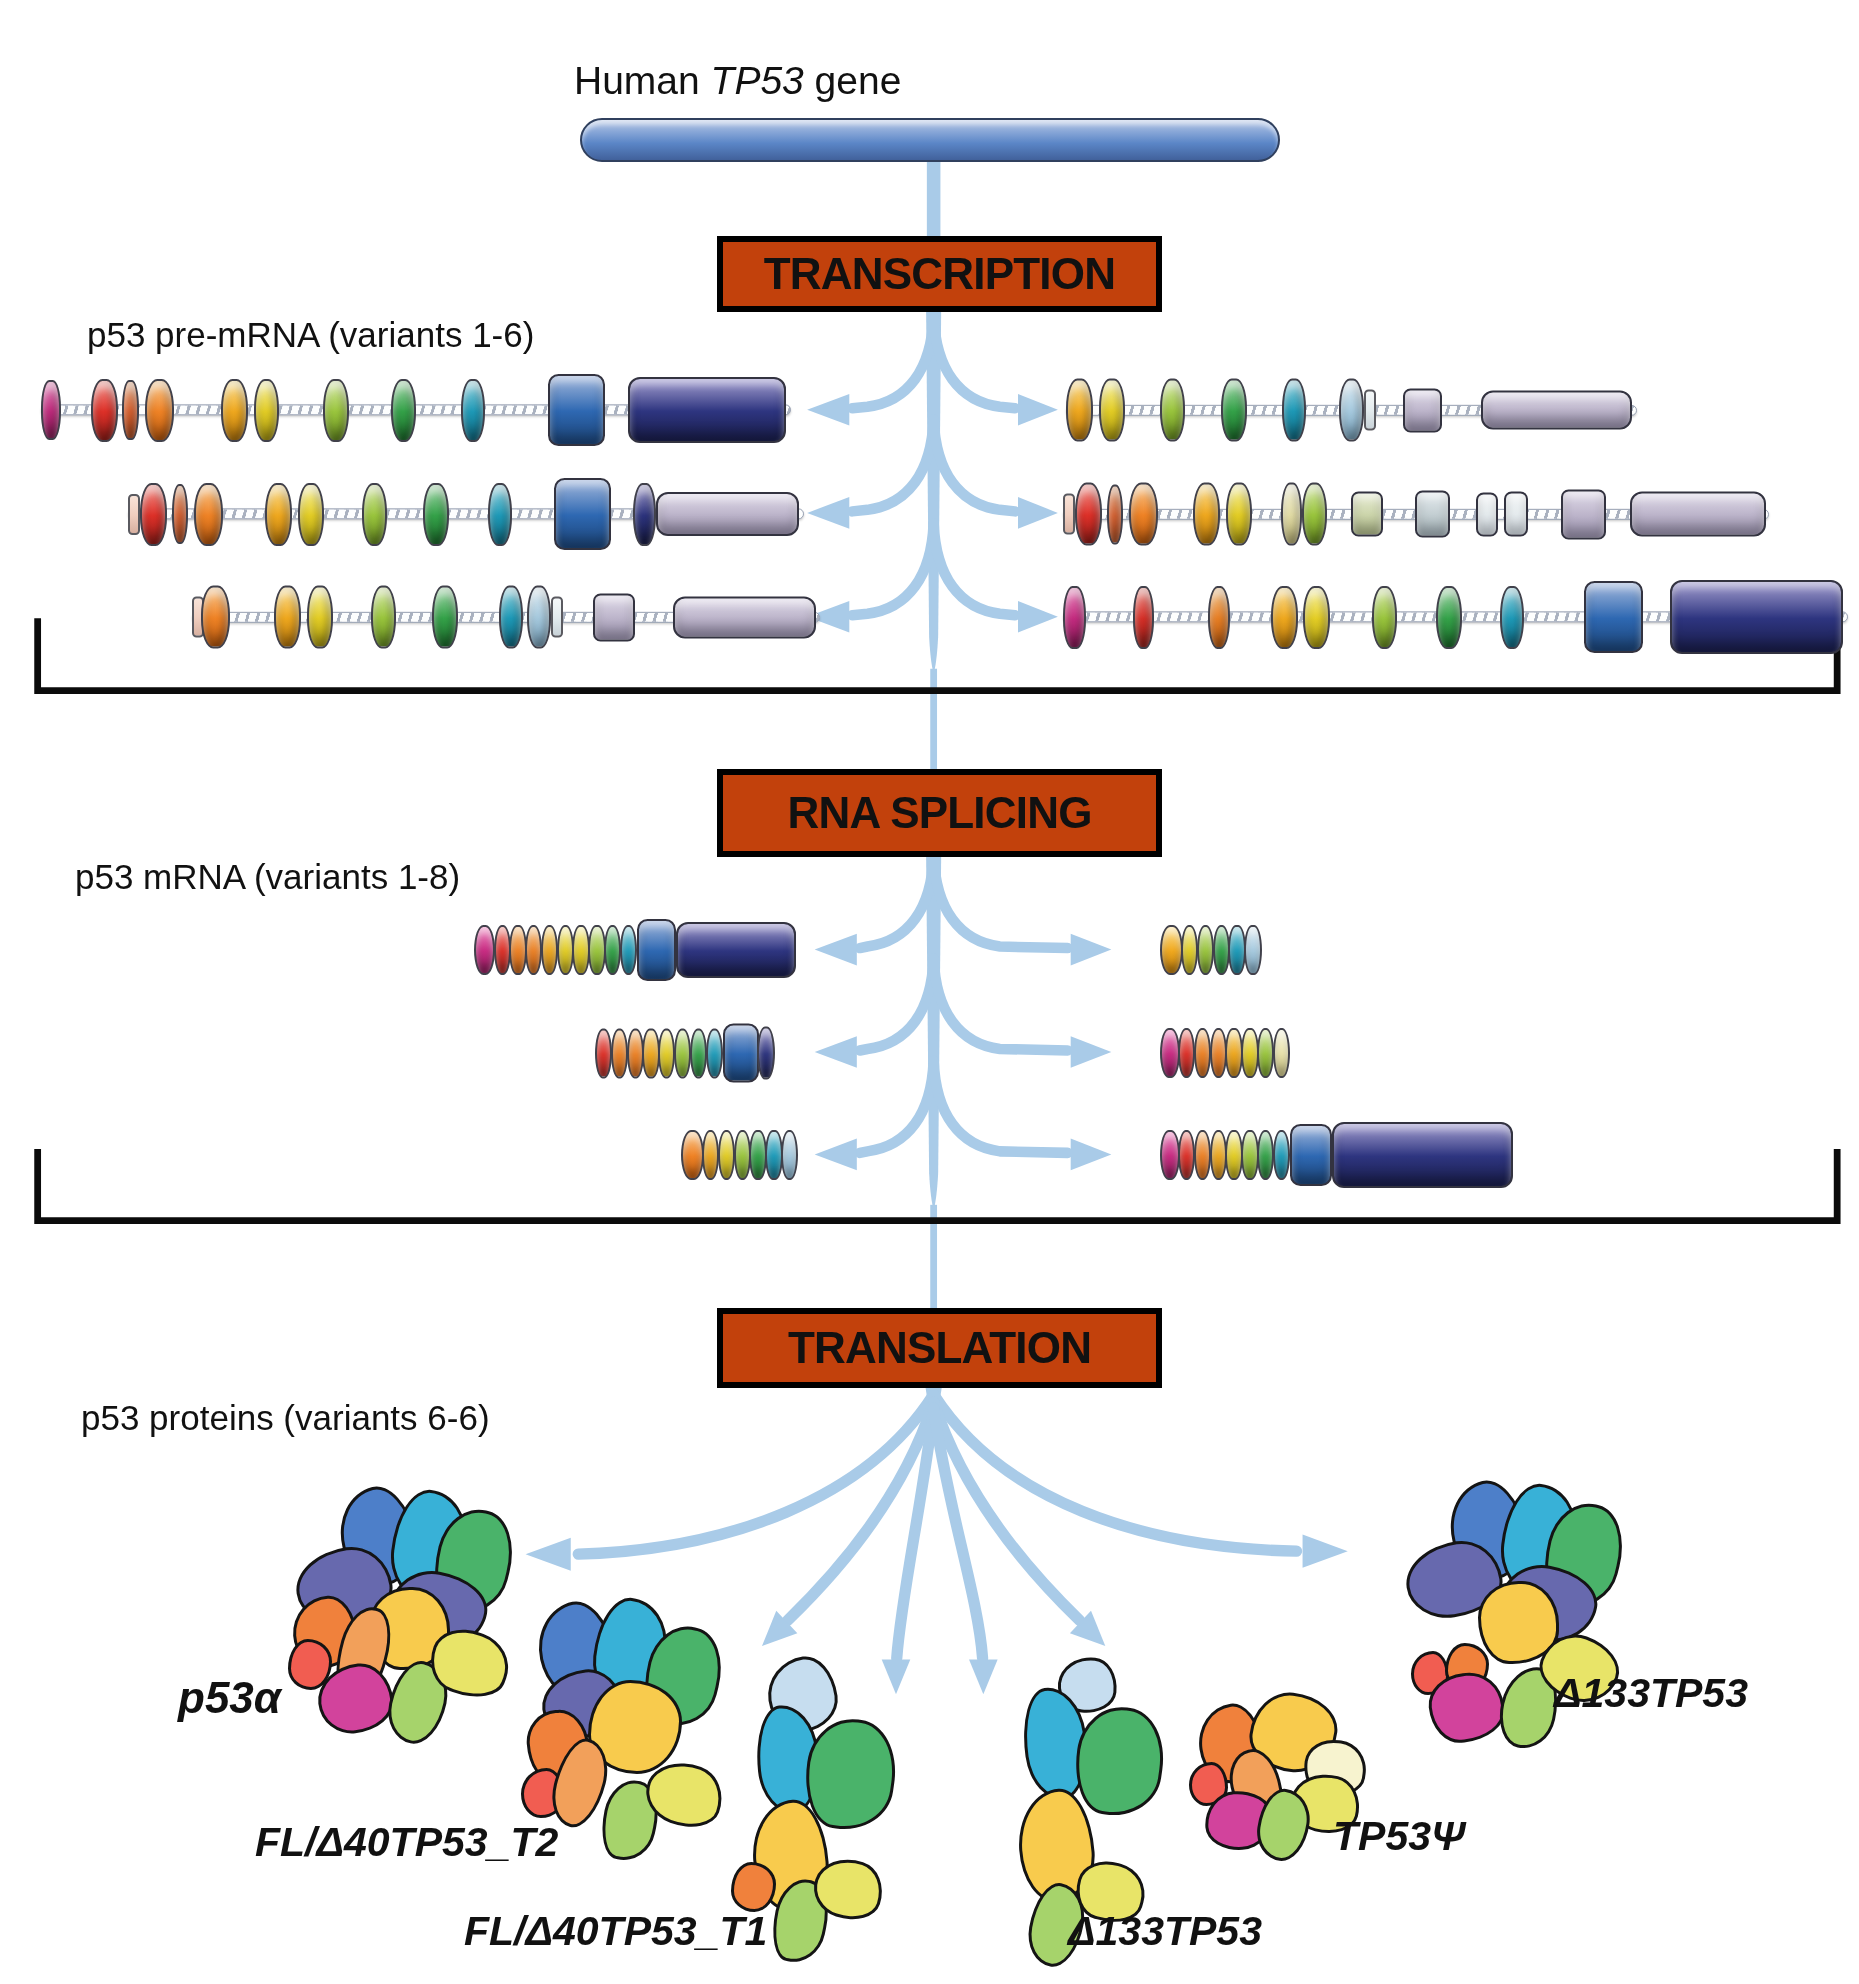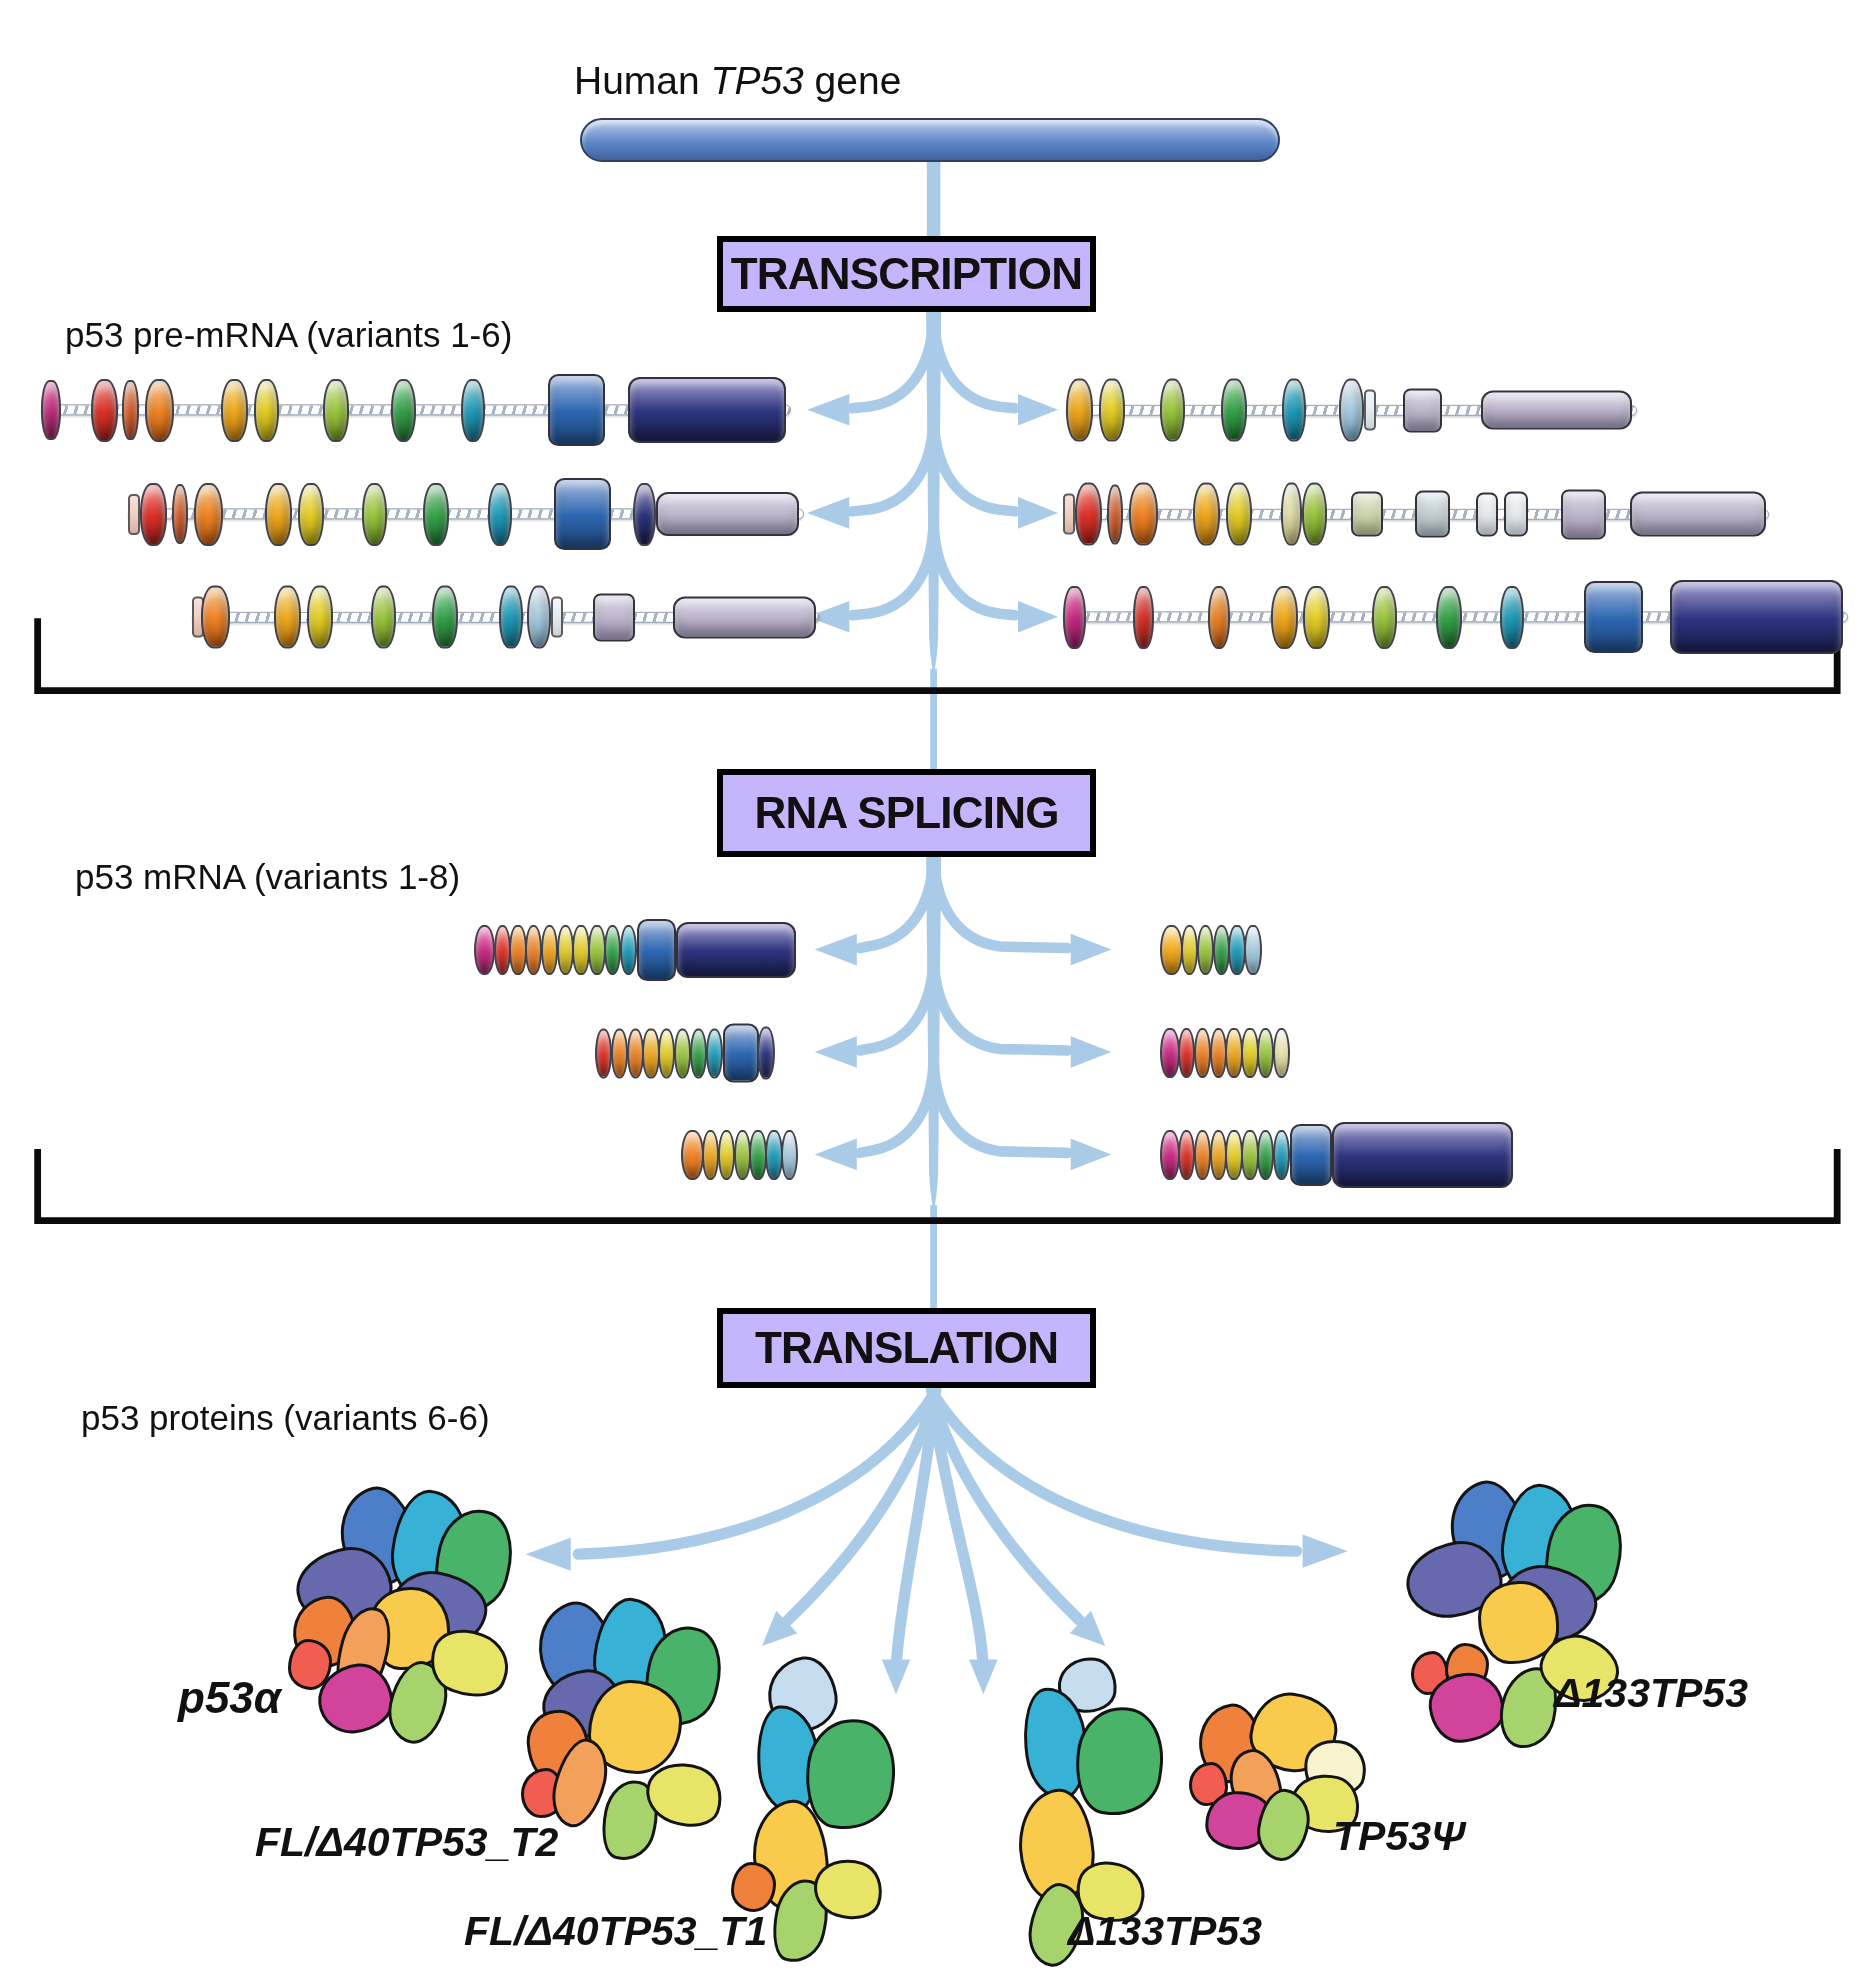--- a/index.html
+++ b/index.html
@@ -5,21 +5,21 @@
   html,body{margin:0;padding:0;background:#fff;}
   body{width:1859px;height:1985px;position:relative;overflow:hidden;
        font-family:"Liberation Sans",sans-serif;color:#111;}
   #arrow-layer{position:absolute;left:0;top:0;width:1859px;height:1985px;}
   .diagram-title{position:absolute;left:574px;top:59px;font-size:39px;color:#111;white-space:nowrap;}
   .diagram-title .gene-italic{font-style:italic;}
   .gene-bar{position:absolute;left:580px;top:118px;width:700px;height:44px;border-radius:22px;
             border:2.3px solid #30405e;box-sizing:border-box;
             background:linear-gradient(180deg,#bfcde7 0%,#8aa8d8 28%,#5b86c7 58%,#41619b 100%);
             box-shadow:inset 0 4.5px 4.5px rgba(255,255,255,.5);}
-  .stage-box{position:absolute;left:717px;width:379px;background:#c4b5fd;border:6px solid #000;
+  .stage-box{position:absolute;left:717px;width:445px;background:#c2410c;border:6px solid #000;
              box-sizing:border-box;display:flex;align-items:center;justify-content:center;
              font-weight:bold;font-size:44px;letter-spacing:-0.8px;white-space:nowrap;}
   .section-label{position:absolute;font-size:35px;color:#111;white-space:nowrap;}
   .rna-row{position:absolute;display:flex;align-items:center;transform:translateY(-50%);}
   .rope{position:absolute;left:0;top:50%;transform:translateY(-50%);height:11.3px;border-radius:6px;
         border:0.8px solid #9aa3b4;box-sizing:border-box;
         background-image:repeating-linear-gradient(106deg,rgba(255,255,255,.95) 0 3px,rgba(125,135,155,.55) 3px 6px,rgba(255,255,255,.95) 6px 9.8px);
         background-color:#dfe4ec;box-shadow:0 1.5px 2.3px rgba(0,0,0,.2);}
   .it{position:relative;flex:none;box-sizing:border-box;}
   .bead{border:2.3px solid #41414b;
@@ -103,21 +103,21 @@
 <div class="stage-box" style="top:236px;height:76px;">
   <span>TRANSCRIPTION</span>
 </div>
 <div class="stage-box" style="top:769px;height:88px;">
   <span>RNA SPLICING</span>
 </div>
 <div class="stage-box" style="top:1308px;height:80px;">
   <span>TRANSLATION</span>
 </div>
 
-<div class="section-label" style="left:65px;top:315px;">p53 pre-mRNA (variants 1-6)</div>
+<div class="section-label" style="left:87px;top:315px;">p53 pre-mRNA (variants 1-6)</div>
 <div class="section-label" style="left:75px;top:857px;">p53 mRNA (variants 1-8)</div>
 <div class="section-label" style="left:81px;top:1398px;">p53 proteins (variants 6-6)</div>
 
 <div id="pre-rows">
     <div class="rna-row" style="left: 41px; top: 410px;">
       <div class="rope" style="width: 750px;"></div>
       <div class="it bead" style="width: 19.6px; height: 60px; border-radius: 42% / 46%; margin-left: 0px; background: linear-gradient(rgb(239, 138, 194) 0%, rgb(201, 45, 131) 52%, rgb(140, 26, 90) 100%);"></div>
       <div class="it bead" style="width: 27px; height: 63px; border-radius: 42% / 46%; margin-left: 30px; background: linear-gradient(rgb(244, 150, 143) 0%, rgb(223, 49, 41) 52%, rgb(156, 31, 26) 100%);"></div>
       <div class="it bead" style="width: 16.6px; height: 60px; border-radius: 42% / 46%; margin-left: 4.5px; background: linear-gradient(rgb(246, 183, 141) 0%, rgb(232, 101, 47) 52%, rgb(173, 67, 20) 100%);"></div>
       <div class="it bead" style="width: 29px; height: 63px; border-radius: 42% / 46%; margin-left: 6px; background: linear-gradient(rgb(249, 200, 142) 0%, rgb(239, 131, 38) 52%, rgb(191, 92, 16) 100%);"></div>

